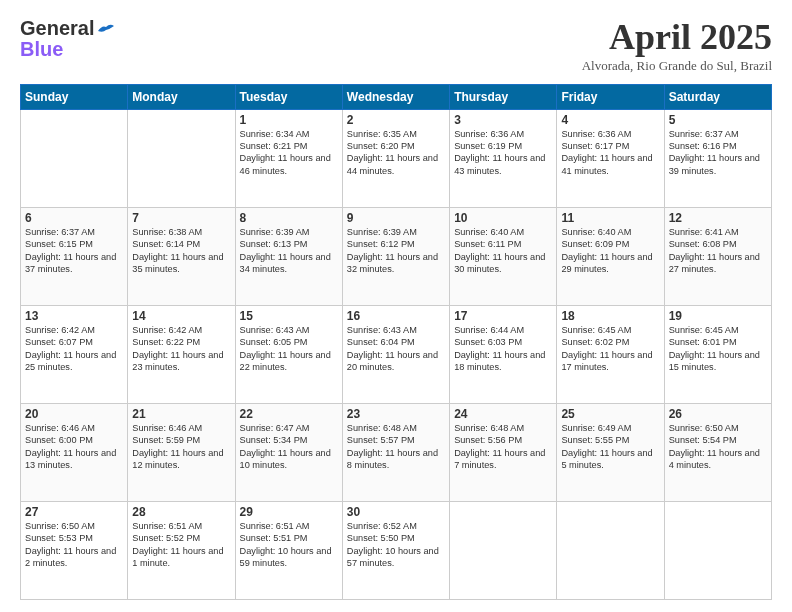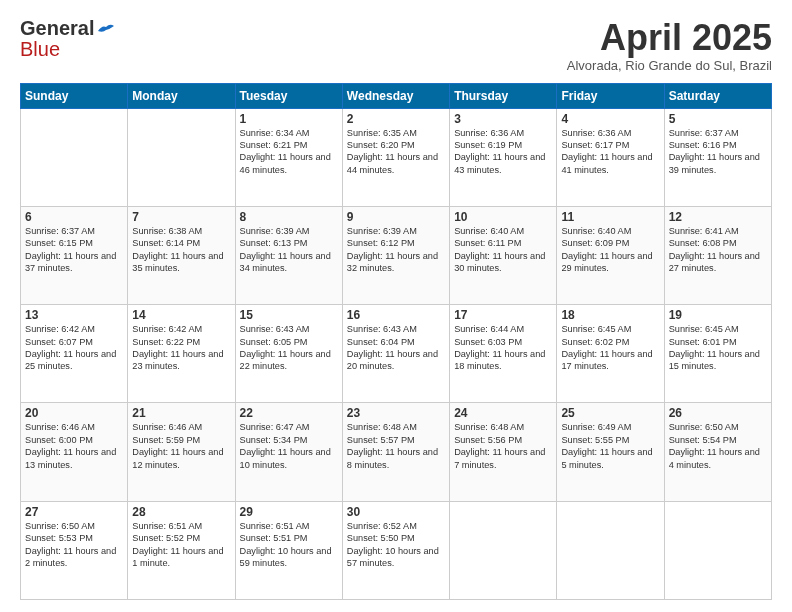--- a/index.html
+++ b/index.html
@@ -38,20 +38,21 @@
     }
     .logo-general { color: #333; }
     .logo-blue { color: #1a6fc4; }
     .logo-bird {
       width: 18px;
       height: 14px;
       margin-left: 2px;
     }
     .title-block {
       text-align: right;
+      font-family: Liberation Serif, serif;
     }
     .title-month {
       font-size: 36px;
       font-weight: bold;
       color: #333;
       line-height: 1.1;
     }
     .title-location {
       font-size: 13px;
       color: #555;
@@ -105,21 +106,21 @@
 <div class="page">
   <div class="header">
     <div class="logo">
       <div class="logo-text">
         <span class="logo-general">General</span>
         <svg class="logo-bird" viewBox="0 0 18 14" fill="none">
           <path d="M2 10 Q6 4 10 6 Q14 2 18 5 Q14 8 10 9 Q7 12 2 10Z" fill="#1a6fc4"></path>
         </svg>
       </div>
       <div>
-        <span class="logo-blue" style="font-size:20px;font-weight:normal;color:#b91c1c;">Blue</span>
+        <span class="logo-blue" style="font-size:20px;font-weight:bold;color:#8b5cf6;">Blue</span>
       </div>
     </div>
     <div class="title-block">
       <div class="title-month">April 2025</div>
       <div class="title-location">Alvorada, Rio Grande do Sul, Brazil</div>
     </div>
   </div>
 
   <table class="calendar">
     <thead>

